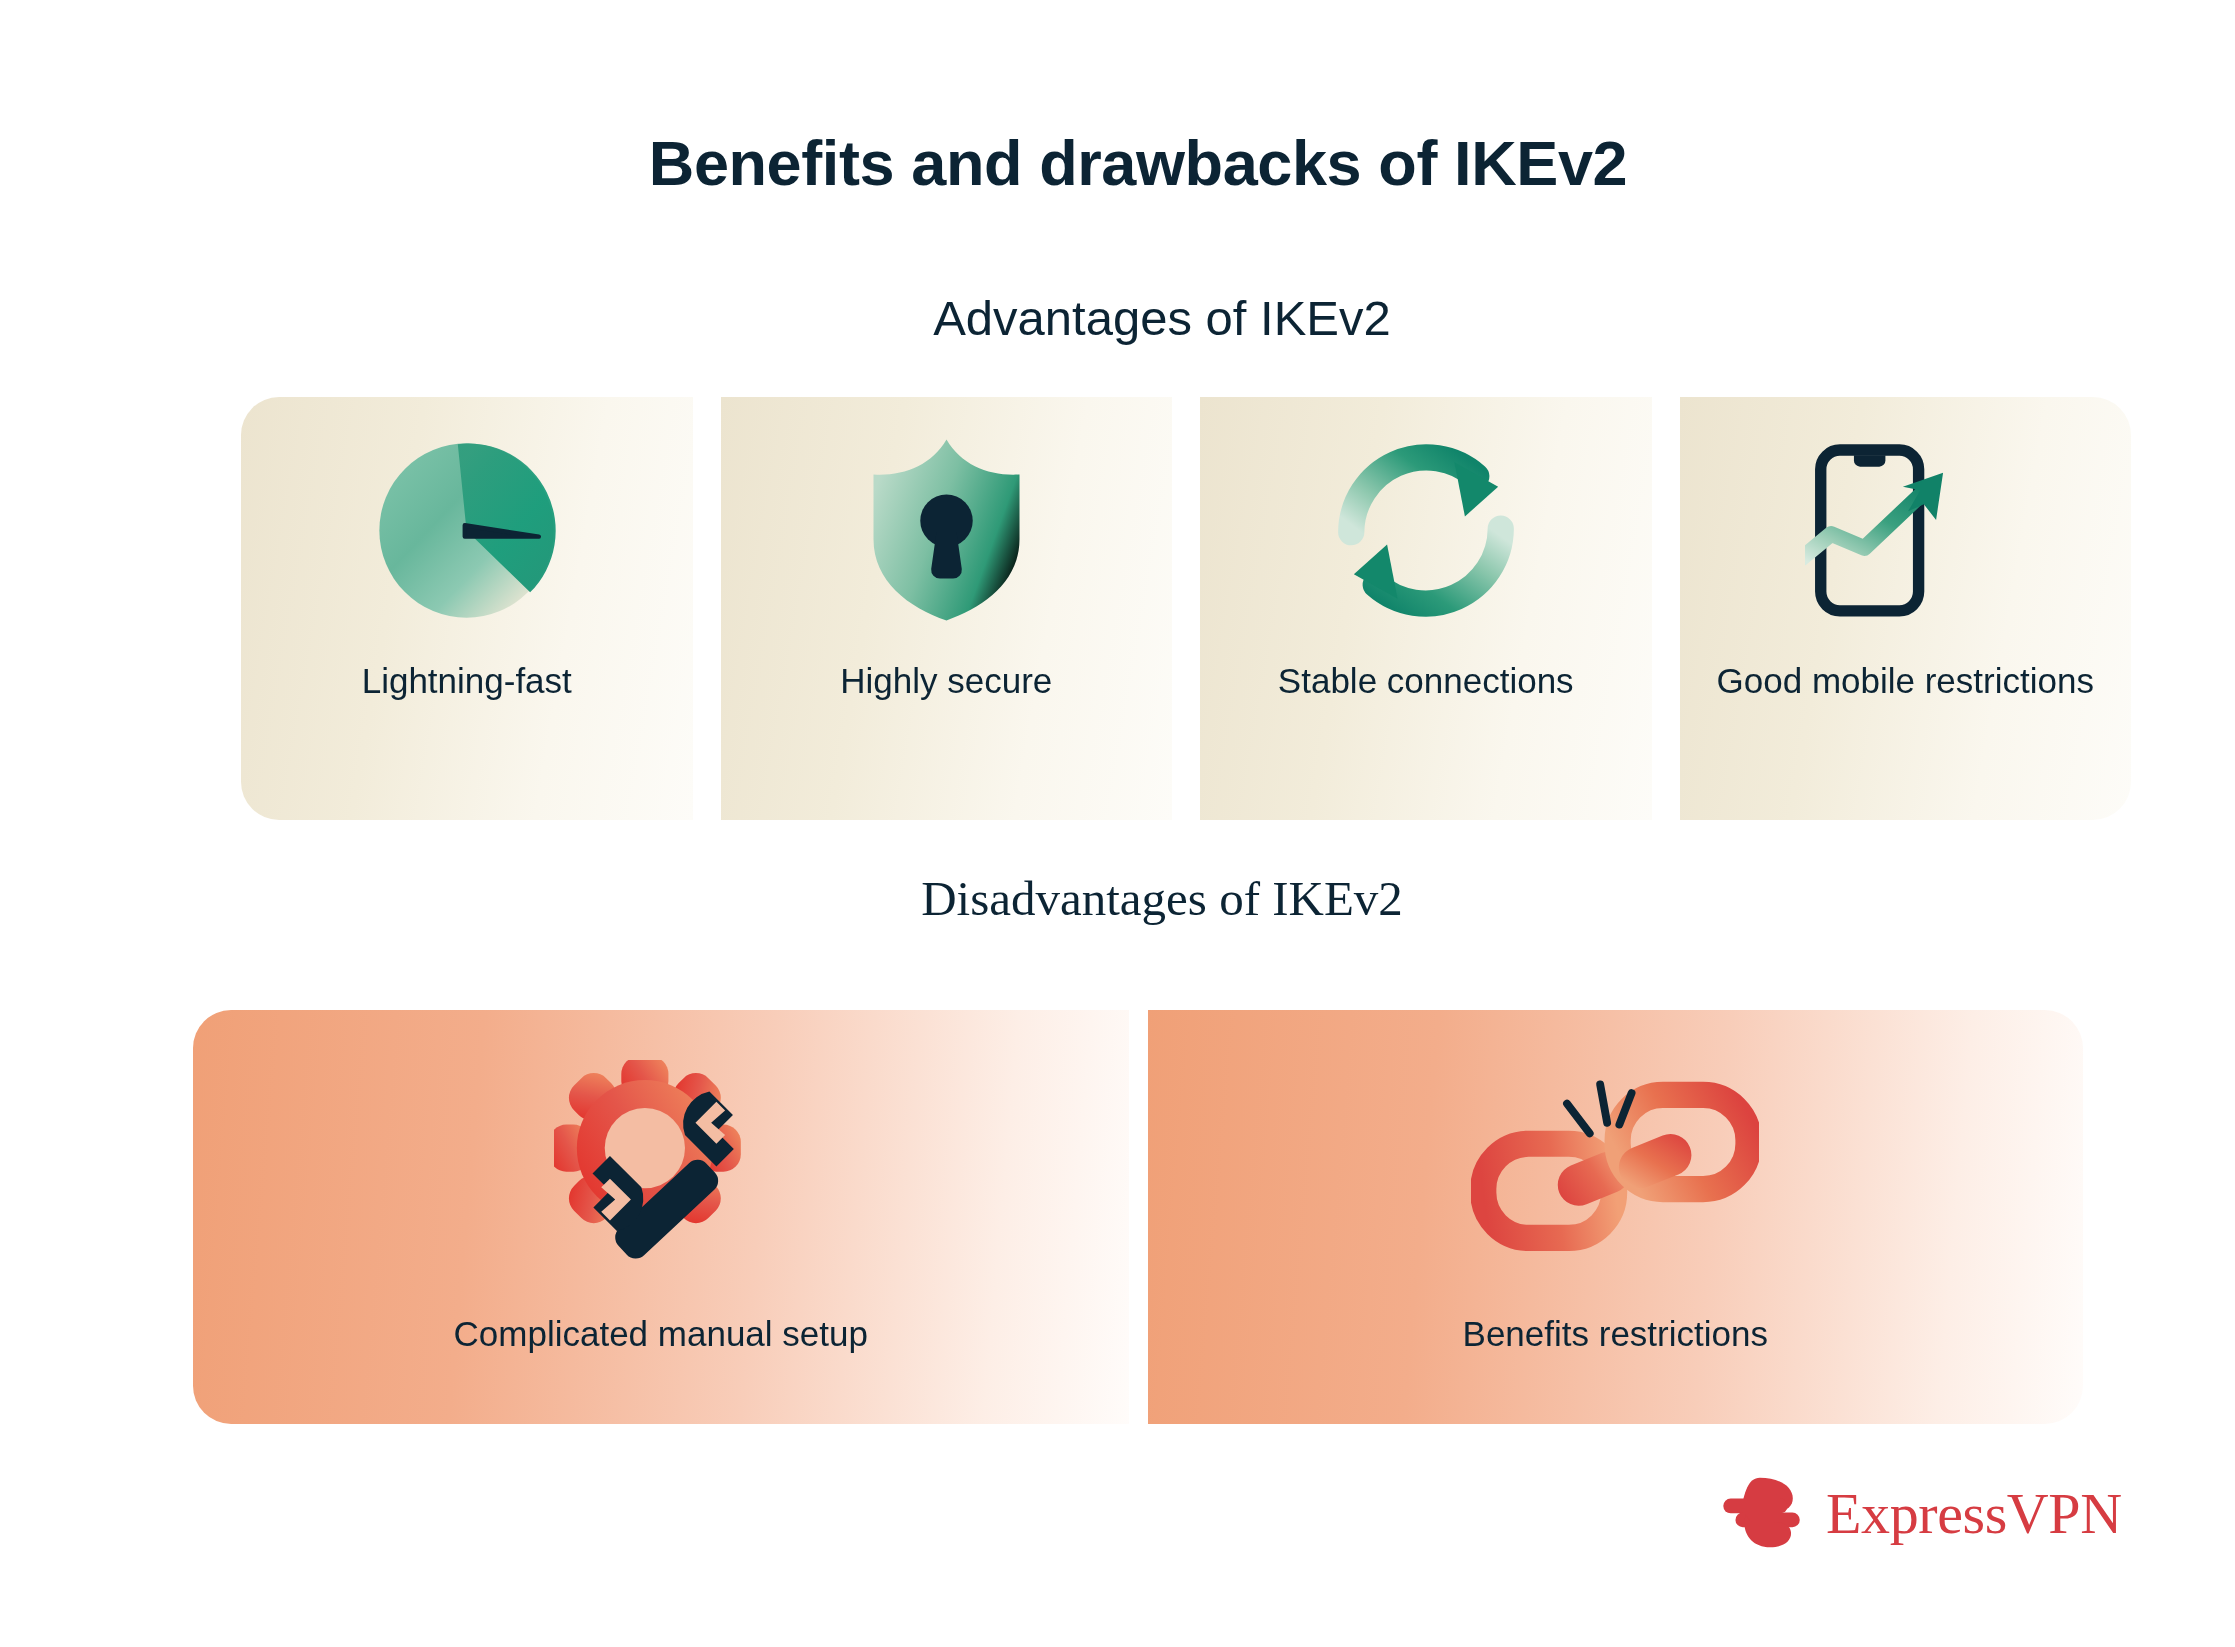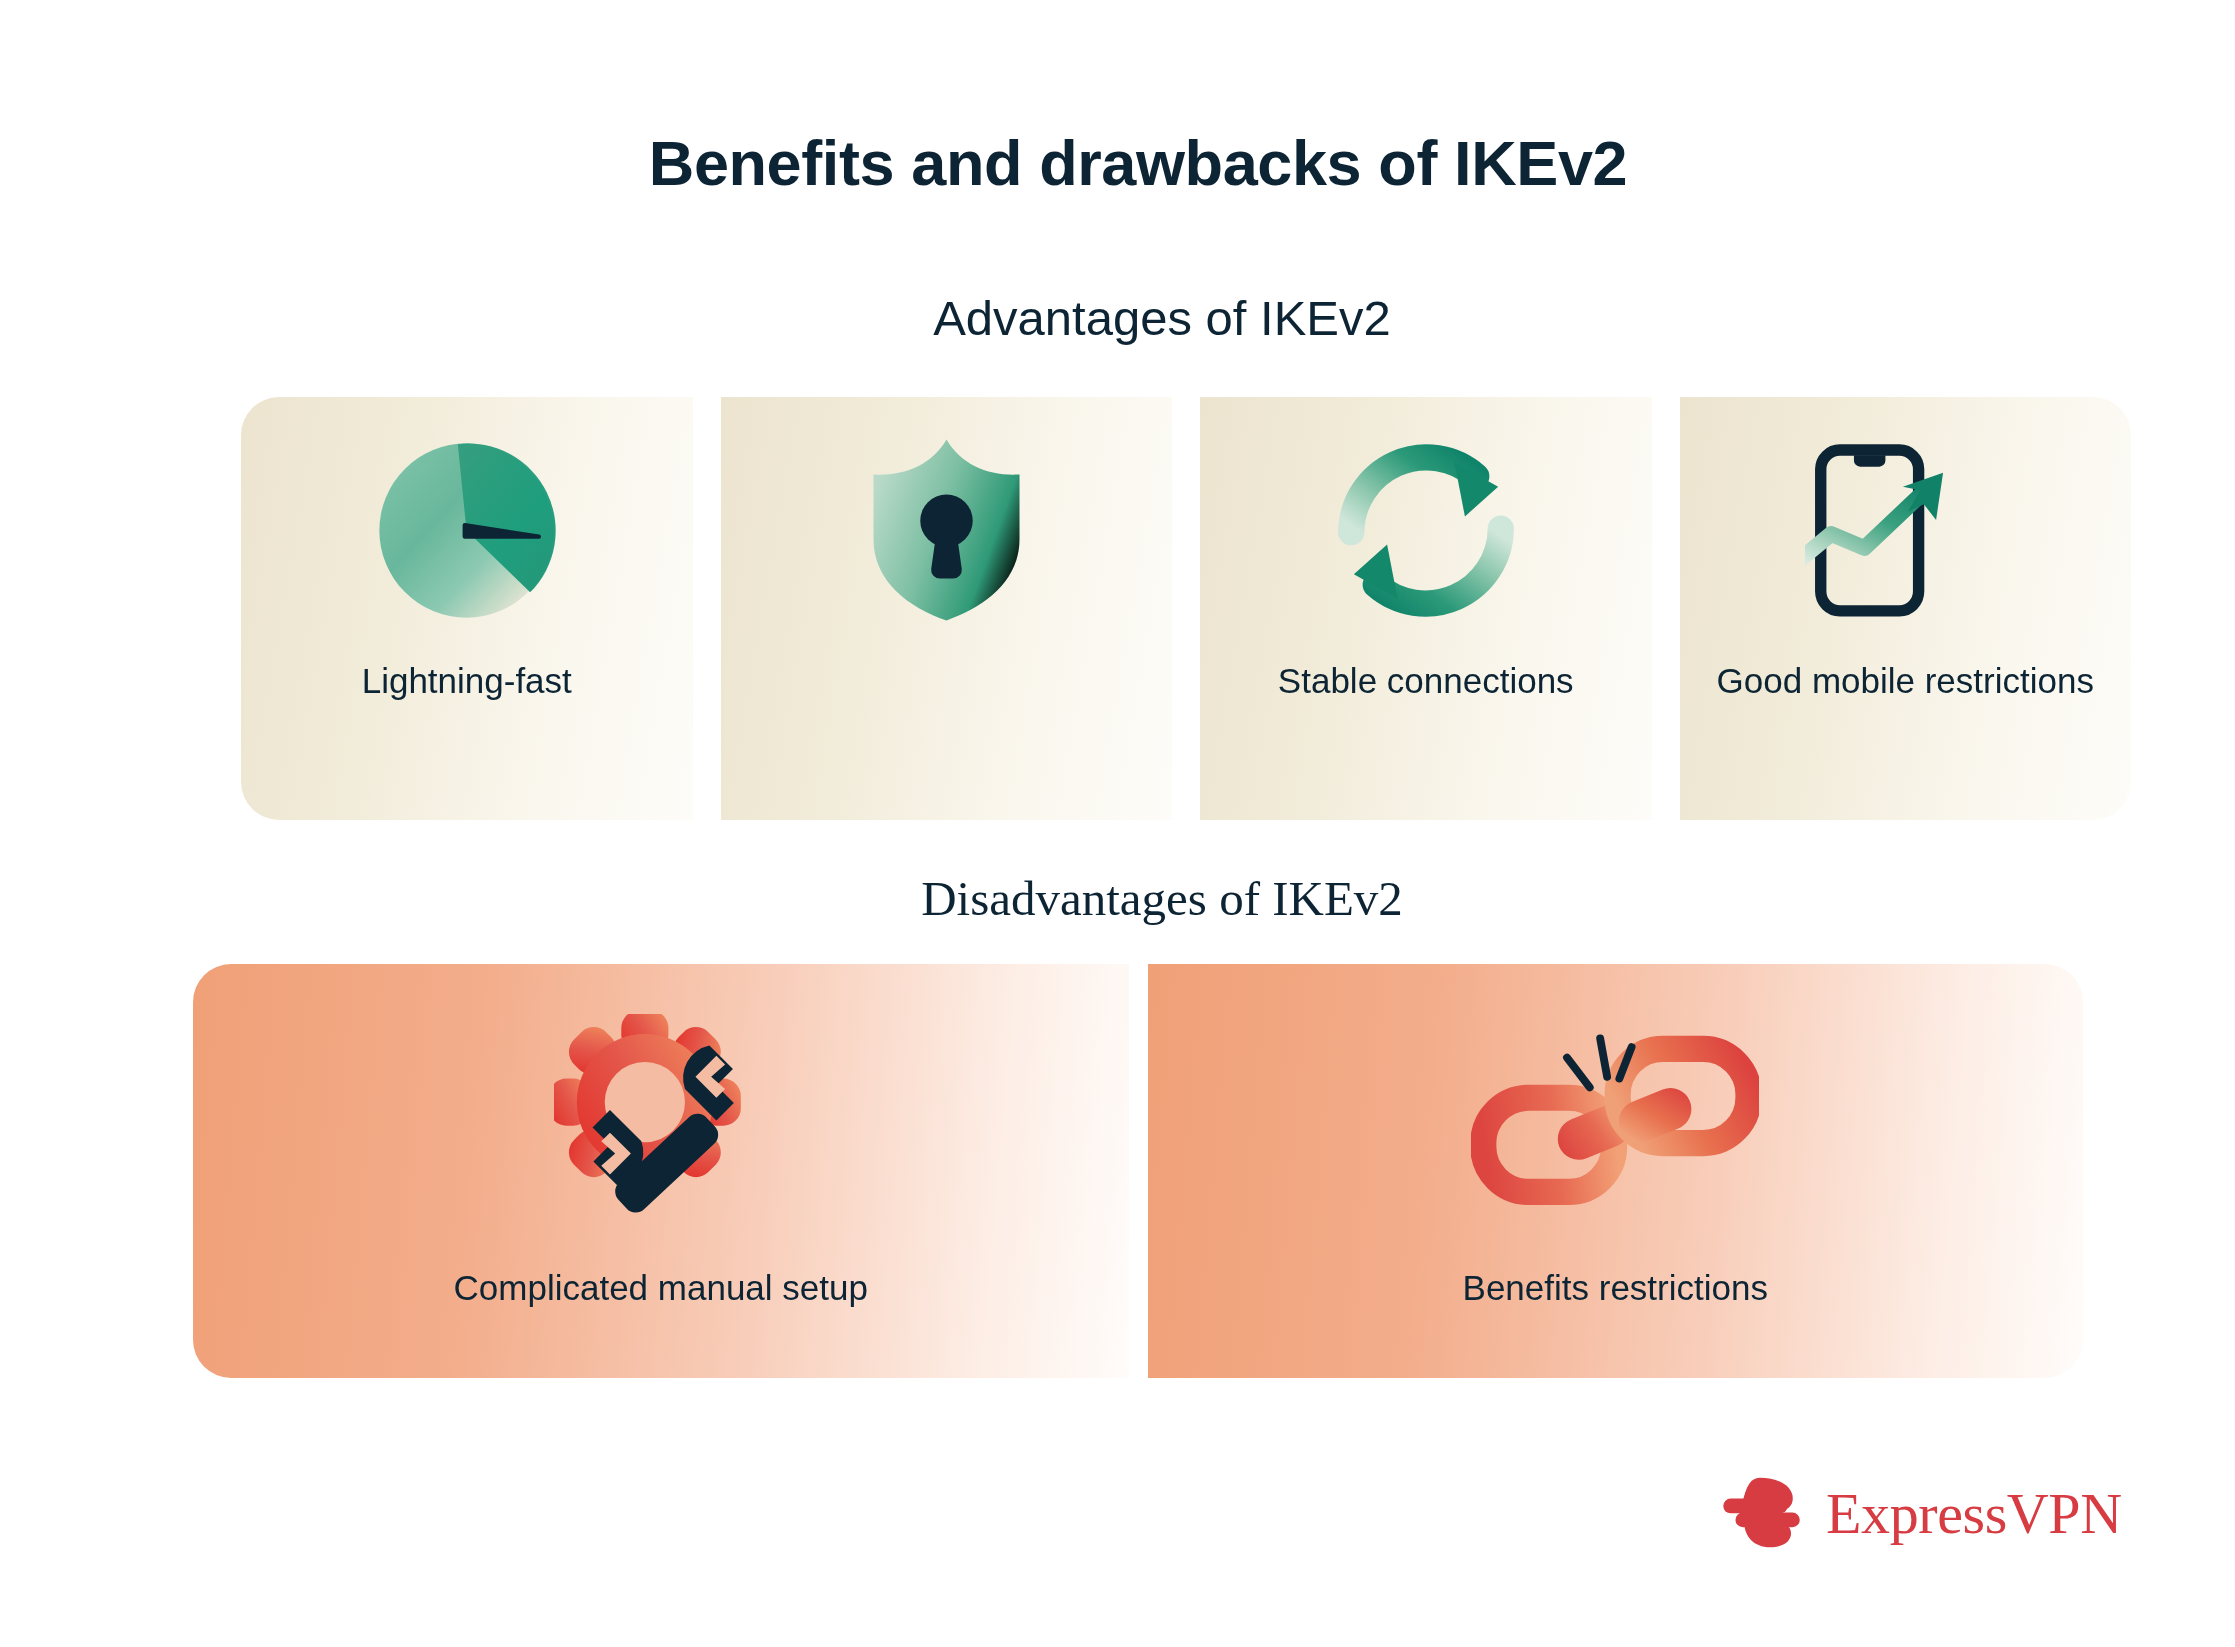--- a/index.html
+++ b/index.html
@@ -96,21 +96,21 @@
     font-size: 35px;
     font-weight: 400;
     color: #0c2434;
     line-height: 1.28;
   }
 
   
   .dis-row {
     position: absolute;
     left: 173px;
-    top: 964px;
+    top: 1010px;
     width: 1890px;
     height: 414px;
     display: flex;
     gap: 19px;
   }
   .dis-card {
     flex: 1 1 0;
     position: relative;
     overflow: hidden;
     background: linear-gradient(95deg, #f0a077 0%, #f3ad8b 30%, #f8cdb9 60%, #fdeee6 85%, #fffcfa 100%);
@@ -217,20 +217,21 @@
               <stop offset="78%" stop-color="#2f9a77"></stop>
               <stop offset="100%" stop-color="#16archive"></stop>
               <stop offset="100%" stop-color="#128a6c"></stop>
             </linearGradient>
           </defs>
           <path d="M87.5 4 C70 34 38 46 4 44 L4 118 C4 166 44 196 87.5 211 C131 196 171 166 171 118 L171 44 C137 46 105 34 87.5 4 Z" fill="url(#shG)"></path>
           <circle cx="87.5" cy="97" r="30" fill="#0c2434"></circle>
           <path d="M76 110 L70 152 A10 10 0 0 0 80 163 L95 163 A10 10 0 0 0 105 152 L99 110 Z" fill="#0c2434"></path>
         </svg>
       </div>
+      <div class="adv-label">Highly secure</div>
     </div>
 
     <div class="adv-card">
       <div class="adv-icon">
         <svg width="188" height="188" viewBox="0 0 215 215" aria-hidden="true">
           <defs>
             <linearGradient id="arrTop" x1="0" y1="0.9" x2="1" y2="0.1">
               <stop offset="0%" stop-color="#cfe6da"></stop>
               <stop offset="30%" stop-color="#8cc7ad"></stop>
               <stop offset="70%" stop-color="#2c9a79"></stop>

